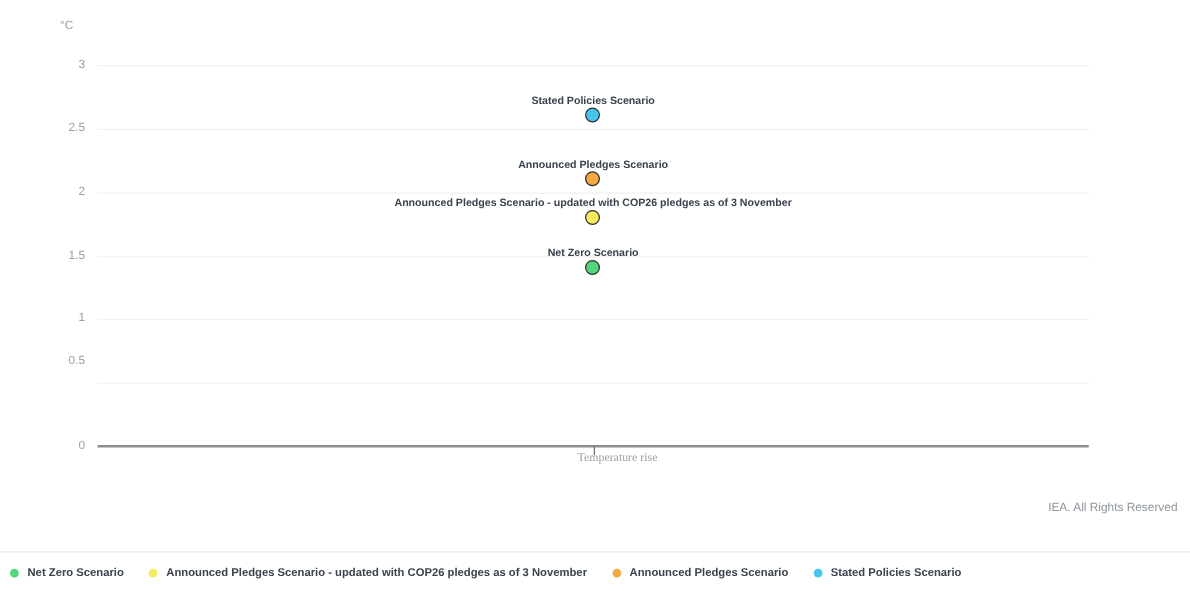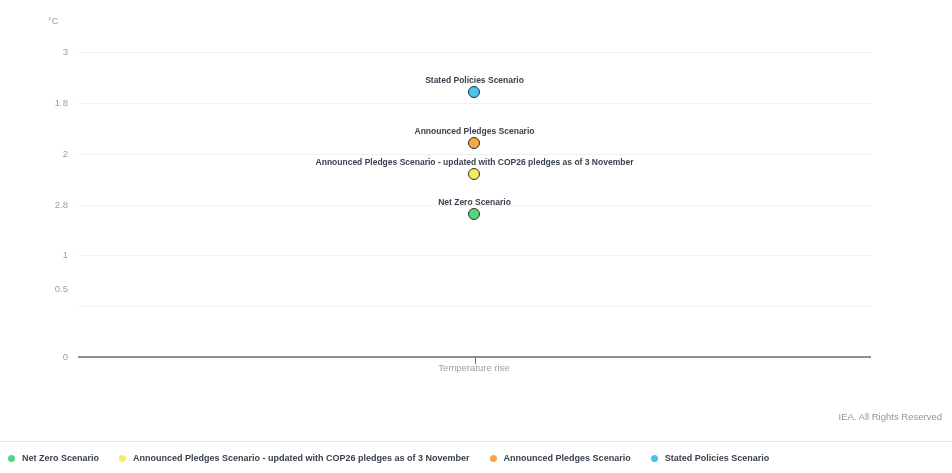--- a/index.html
+++ b/index.html
@@ -14,21 +14,21 @@
   .gridline.axis-line{height:2px;background:#8a8f94;}
 
   .ytick{position:absolute;width:40px;right:884px;text-align:right;font-size:9.5px;color:#9aa0a6;line-height:12px;}
 
   .point{position:absolute;width:10px;height:10px;border-radius:50%;border:1.3px solid #2e2e2e;box-sizing:content-box;}
   .point-label{position:absolute;transform:translateX(-50%);white-space:nowrap;font-size:8.5px;font-weight:600;color:#39424e;}
 
   .xtick-mark{position:absolute;width:1px;height:7px;background:#6b6f73;top:357px;}
   .x-axis-label{position:absolute;top:362px;transform:translateX(-50%);font-size:9.5px;color:#9aa0a6;white-space:nowrap;}
 
-  .copyright{position:absolute;right:10px;top:411px;font-size:9.5px;color:#8f959b;margin-left:44px;}
+  .copyright{position:absolute;right:10px;top:401px;font-size:9.5px;color:#8f959b;margin-left:44px;}
 
   .divider{position:absolute;left:0;top:441px;width:952px;height:1px;background:#e7e7e7;}
 
   .legend{position:absolute;left:8px;top:453px;display:flex;align-items:center;gap:20px;}
   .legend-item{display:flex;align-items:center;gap:7px;cursor:pointer;}
   .legend-swatch{width:7px;height:7px;border-radius:50%;flex:0 0 auto;}
   .legend-label{font-size:9px;font-weight:600;color:#39424e;white-space:nowrap;}
 </style>
 </head>
 <body>
@@ -37,39 +37,39 @@
   <div class="unit-label">°C</div>
 
   <div class="plot-layer" id="plot-layer">
       <div class="gridline axis-line" style="top: 356px;"></div>
       <div class="ytick" style="top: 351px;">0</div>
       <div class="gridline" style="top: 306.167px;"></div>
       <div class="ytick" style="top: 283px;">0.5</div>
       <div class="gridline" style="top: 255.333px;"></div>
       <div class="ytick" style="top: 249.333px;">1</div>
       <div class="gridline" style="top: 204.5px;"></div>
-      <div class="ytick" style="top: 198.5px;">2.8</div>
+      <div class="ytick" style="top: 198.5px;">1.5</div>
       <div class="gridline" style="top: 153.667px;"></div>
       <div class="ytick" style="top: 147.667px;">2</div>
       <div class="gridline" style="top: 102.833px;"></div>
-      <div class="ytick" style="top: 96.8333px;">1.8</div>
+      <div class="ytick" style="top: 96.8333px;">2.5</div>
       <div class="gridline" style="top: 52px;"></div>
       <div class="ytick" style="top: 46px;">3</div>
       <div class="xtick-mark" style="left: 474.5px;"></div>
       <div class="point" title="Stated Policies Scenario" style="left: 468.2px; top: 86.3667px; background: rgb(71, 197, 240);"></div>
       <div class="point-label" style="left: 474.5px; top: 75.1667px;">Stated Policies Scenario</div>
       <div class="point" title="Announced Pledges Scenario" style="left: 468.2px; top: 137.2px; background: rgb(245, 168, 63);"></div>
       <div class="point-label" style="left: 474.5px; top: 126px;">Announced Pledges Scenario</div>
       <div class="point" title="Announced Pledges Scenario - updated with COP26 pledges as of 3 November" style="left: 468.2px; top: 167.7px; background: rgb(246, 236, 94);"></div>
       <div class="point-label" style="left: 474.5px; top: 156.5px;">Announced Pledges Scenario - updated with COP26 pledges as of 3 November</div>
       <div class="point" title="Net Zero Scenario" style="left: 468.2px; top: 208.367px; background: rgb(84, 215, 123);"></div>
       <div class="point-label" style="left: 474.5px; top: 197.167px;">Net Zero Scenario</div>
     </div>
 
-  <div class="x-axis-label" style="left:474px;">Temperature rise</div>
+  <div class="x-axis-label" style="left:494px;font-family:Liberation Serif, serif;">Temperature rise</div>
 
   <div class="copyright">IEA. All Rights Reserved</div>
 
   <div class="divider"></div>
 
   <div class="legend" id="legend">
       <div class="legend-item">
         <span class="legend-swatch" style="background: rgb(84, 215, 123);"></span>
         <span class="legend-label">Net Zero Scenario</span>
       </div>

